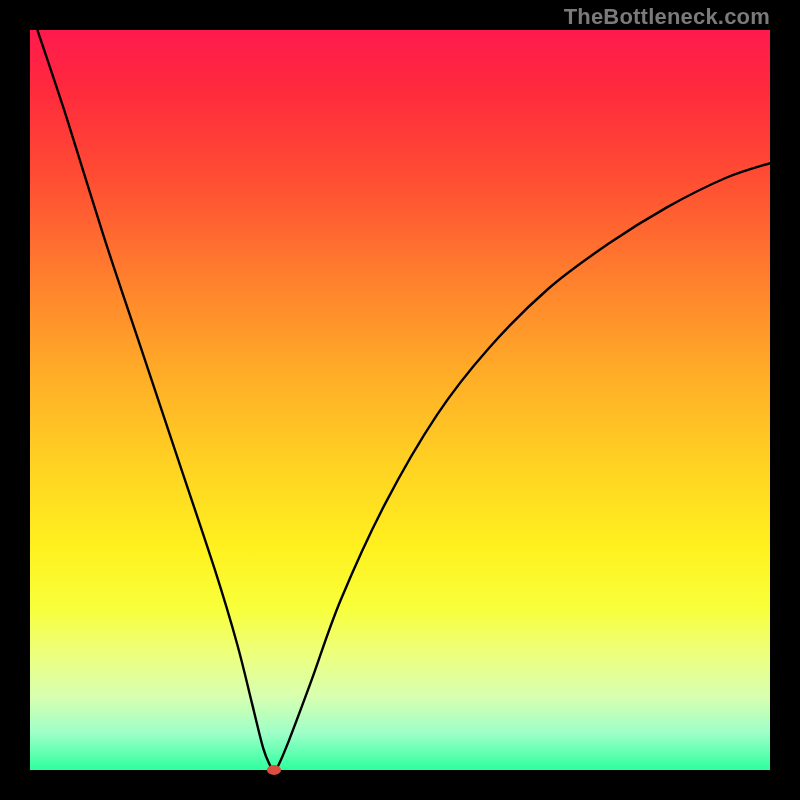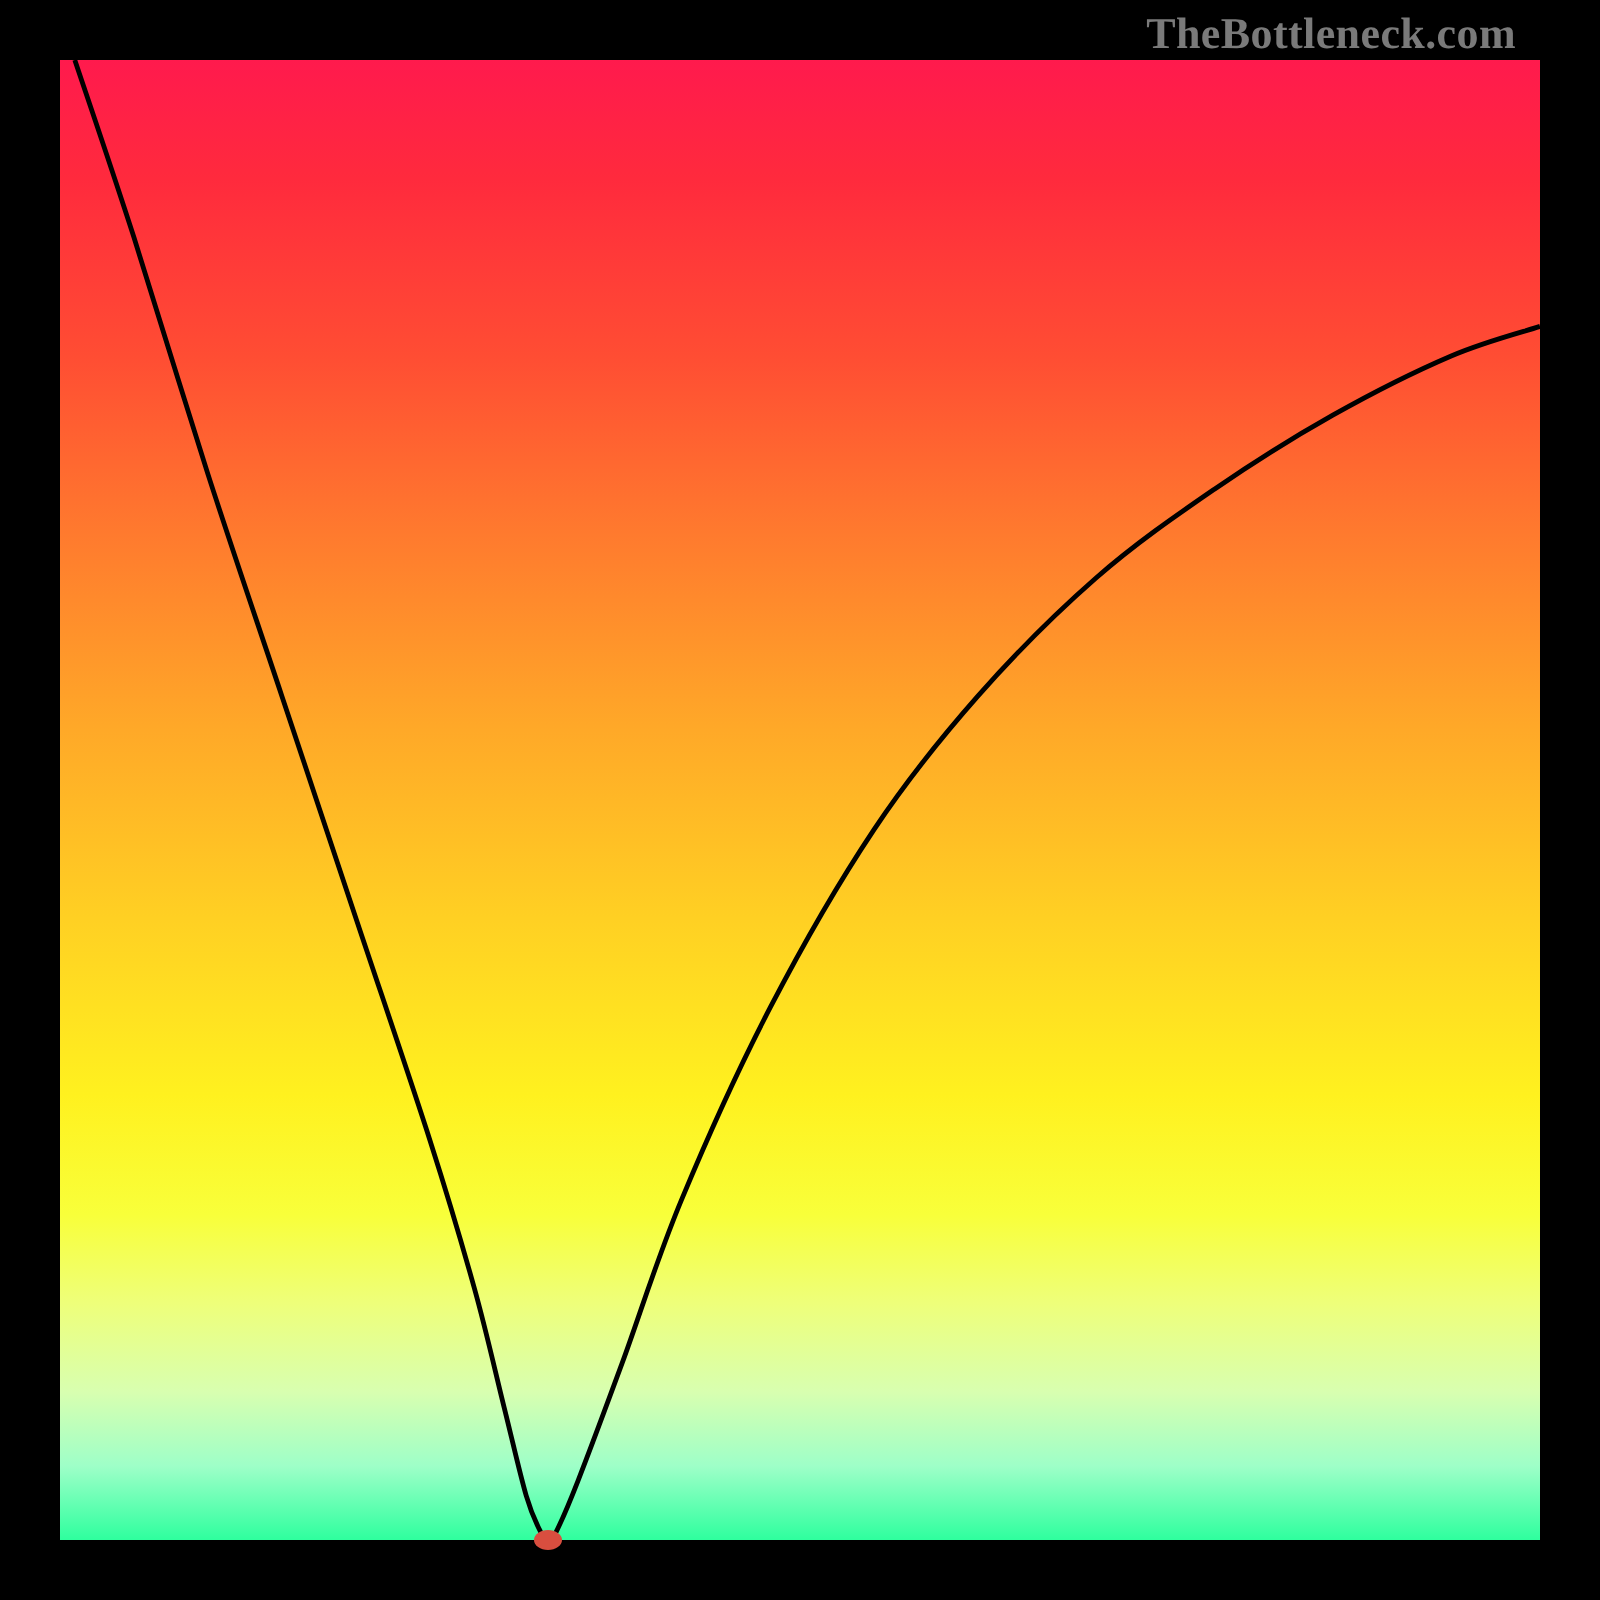--- a/index.html
+++ b/index.html
@@ -41,22 +41,22 @@
     position: absolute;
     width: 14px;
     height: 10px;
     border-radius: 50%;
     background: #d94e3f;
     transform: translate(-50%, -50%);
   }
   .watermark {
     position: absolute;
     top: 4px;
-    right: 42px;
-    font-family: Liberation Serif, serif;
+    right: 30px;
+    font-family: Liberation Sans, sans-serif;
     font-size: 22px;
     font-weight: 600;
     color: #7a7a7a;
     letter-spacing: 0.2px;
   }
 </style>
 </head>
 <body>
 
 <div class="frame">

